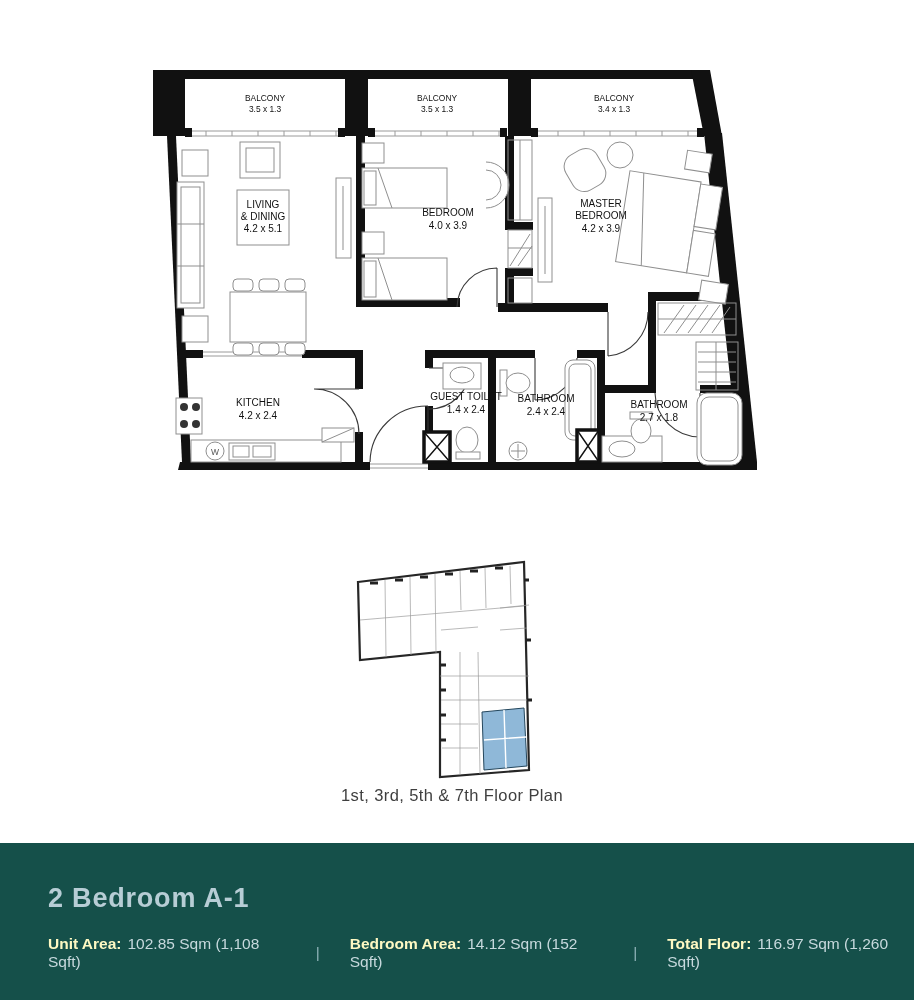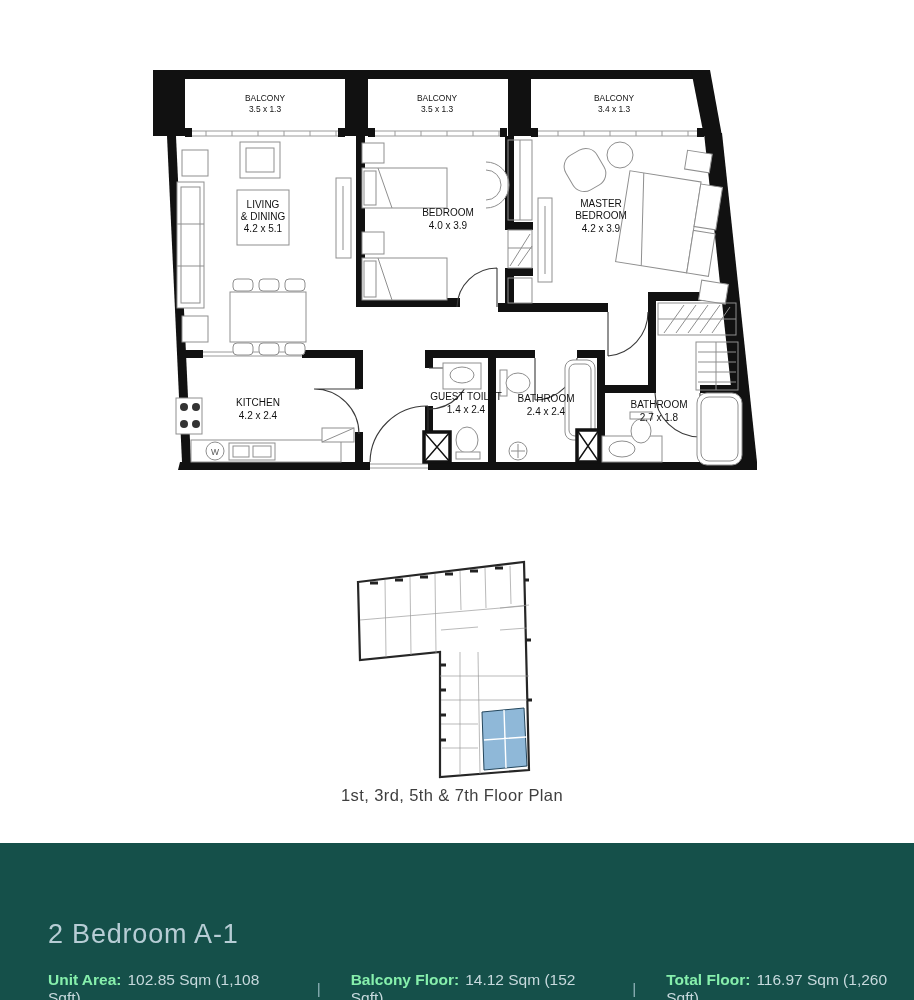--- a/index.html
+++ b/index.html
@@ -14,23 +14,23 @@
   .f  {fill:#fff;stroke:#8f8f8f;stroke-width:1;}
   .fl {fill:none;stroke:#8f8f8f;stroke-width:1;}
   .g  {fill:none;stroke:#9a9a9a;stroke-width:1;}
   .d  {fill:none;stroke:#3a3a3a;stroke-width:1.1;}
   .kpO{fill:#fff;stroke:#262626;stroke-width:2.2;}
   .kpl{fill:none;stroke:#9b9b9b;stroke-width:.7;}
   .kphl{stroke:#24465c;stroke-width:1;}
   .kpw{fill:none;stroke:#fff;stroke-width:1.4;}
   .banner{position:absolute;left:0;top:843px;width:914px;height:157px;background:#15504A;
           box-sizing:border-box;padding:40px 0 0 48px;}
-  .banner-title{font-size:27px;font-weight:normal;color:#b7cdd5;letter-spacing:.8px;margin-top:36px;}
+  .banner-title{font-size:27px;font-weight:bold;color:#b7cdd5;letter-spacing:.8px;}
   .banner-areas{margin-top:21px;font-size:15.5px;color:#c7d9dd;display:flex;align-items:center;}
-  .banner-areas b{color:#86efac;font-weight:bold;margin-right:6px;}
+  .banner-areas b{color:#fef9c3;font-weight:bold;margin-right:6px;}
   .sep{color:#8fb3b8;margin:0 30px;}
 </style>
 </head>
 <body>
 
 <div class="page">
 
 <svg width="914" height="845" viewBox="0 0 914 845">
 
   <g>
@@ -261,21 +261,21 @@
 
   
   <div class="banner" style="background:#15504A">
     <div class="banner-title">2 Bedroom A-1</div>
     <div class="banner-areas">
       <span>
         <b>Unit Area:</b><span>102.85 Sqm (1,108 Sqft)</span>
       </span>
       <span class="sep">|</span>
       <span>
-        <b>Balcony Floor:</b><span>14.12 Sqm (152 Sqft)</span>
+        <b>Bedroom Area:</b><span>14.12 Sqm (152 Sqft)</span>
       </span>
       <span class="sep">|</span>
       <span>
         <b>Total Floor:</b><span>116.97 Sqm (1,260 Sqft)</span>
       </span>
     </div>
   </div>
 
 </div>
 

